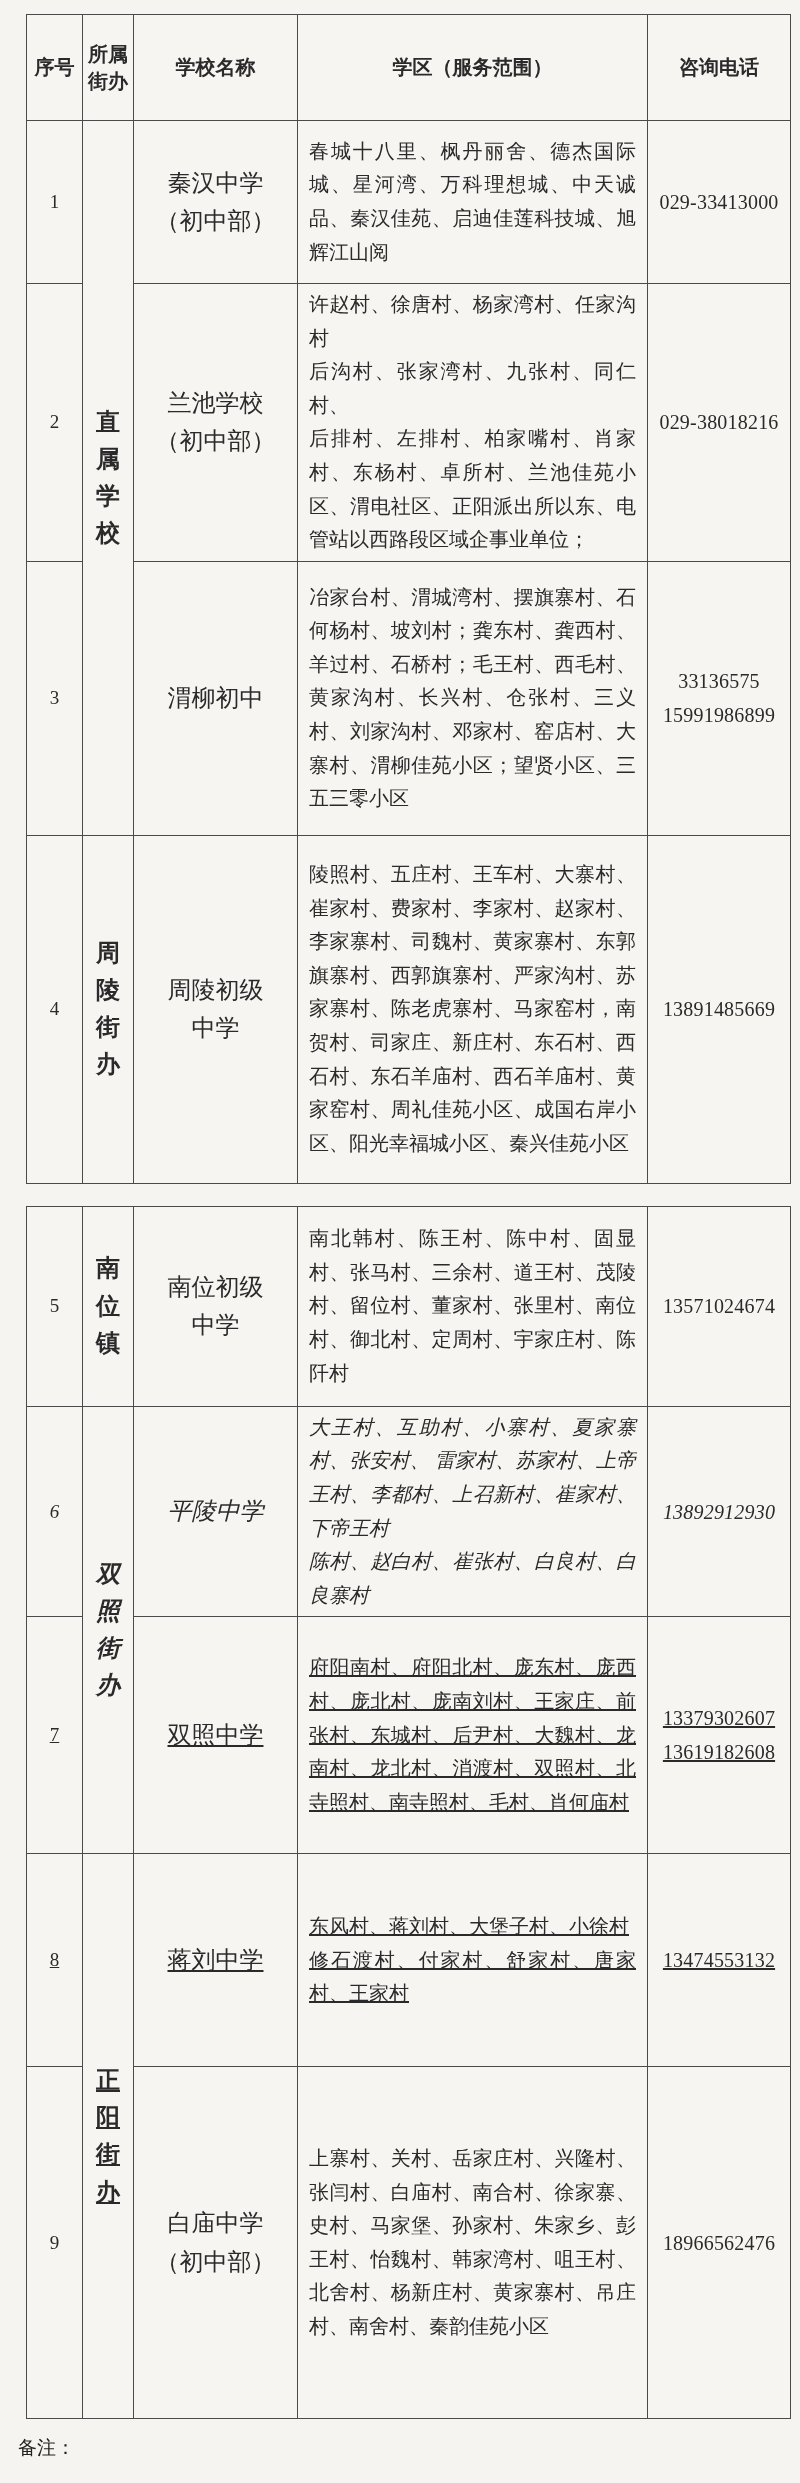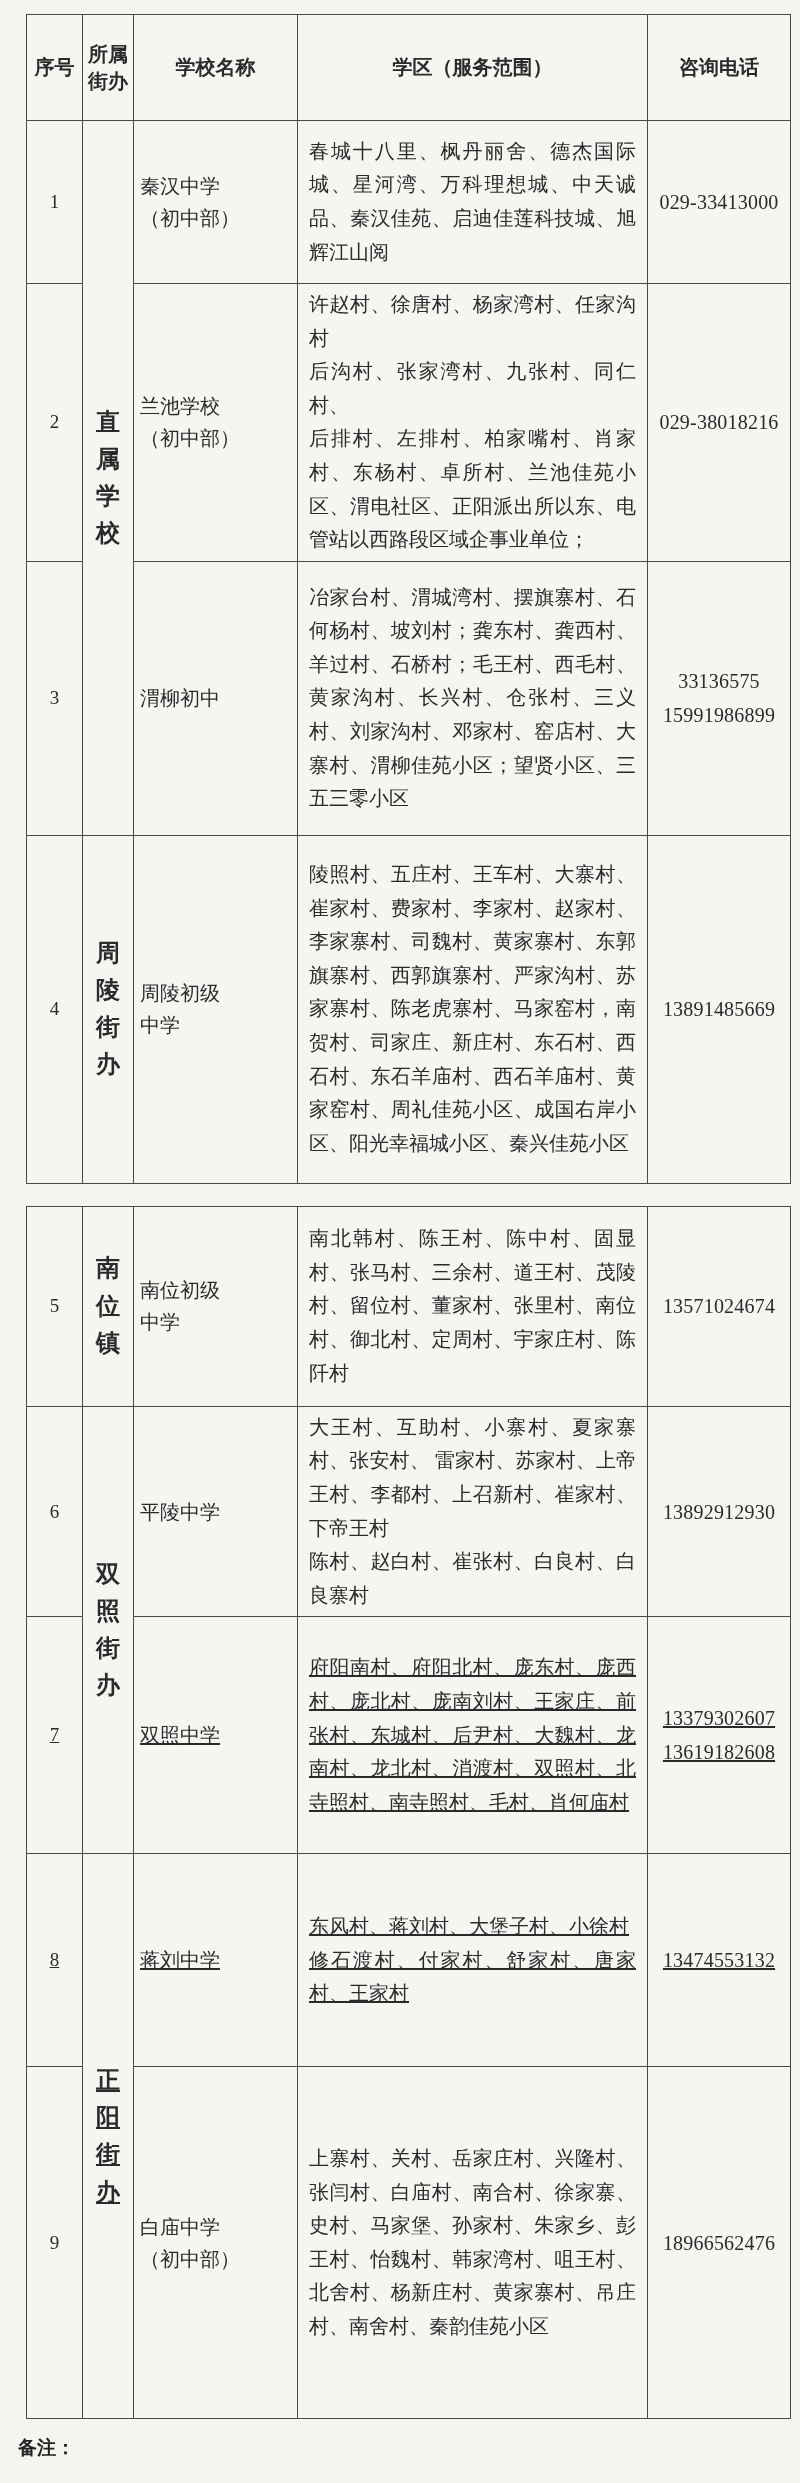--- a/index.html
+++ b/index.html
@@ -47,22 +47,22 @@
     padding: 2px;
   }
   td.grp {
     text-align: center;
     font-size: 24px;
     font-weight: bold;
     padding: 2px;
     line-height: 1.55;
   }
   td.sch {
-    text-align: left;
-    font-size: 20px;
+    text-align: center;
+    font-size: 24px;
     padding: 17px 6px;
     line-height: 1.6;
   }
   td.dist {
     text-align: justify;
     font-size: 20px;
     line-height: 1.68;
     padding: 4px 11px;
   }
   td.phone {
@@ -70,33 +70,33 @@
     font-size: 20px;
     line-height: 1.7;
     padding: 2px 4px;
     letter-spacing: 0.2px;
   }
   tr.h163 td { height: 163px; }
   tr.h273 td { height: 273px; }
   tr.h274 td { height: 274px; }
   tr.h348 td { height: 348px; }
   tr.h200 td { height: 200px; }
-  tr.h193 td { height: 193px; }
+  tr.h193 td { height: 193px; font-style: italic; }
   tr.h237 td { height: 237px; text-decoration: underline; }
   tr.h213 td { height: 213px; text-decoration: underline; }
   tr.h352 td { height: 352px; }
   .gap { height: 22px; }
   .notes {
     margin: 14px 0 0 18px;
     font-size: 19px;
     line-height: 1.6;
     color: #222222;
   }
   .notes .notes-title {
-    font-weight: bold;
+    font-weight: normal;
     margin-bottom: 20px;
   }
   .notes .note-item {
     margin-left: 30px;
     margin-top: 2px;
     white-space: pre-line;
   }
 </style>
 </head>
 <body>

